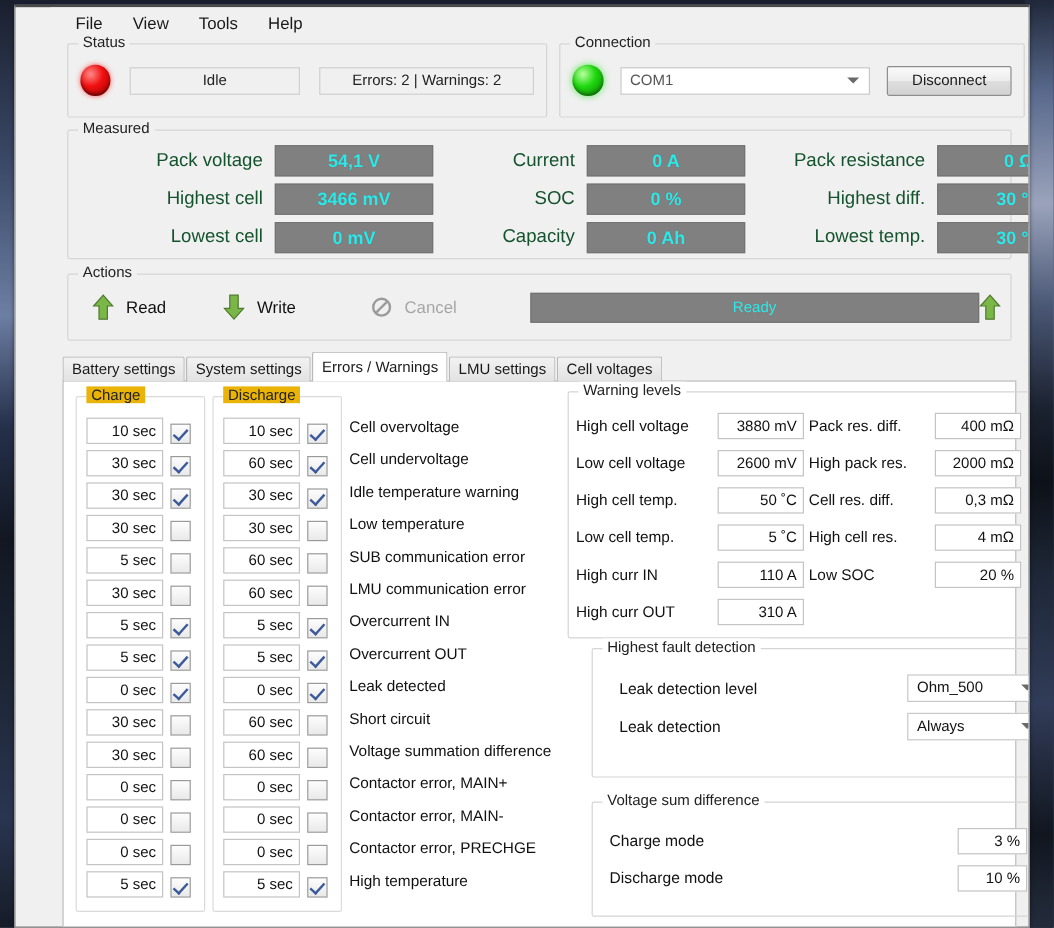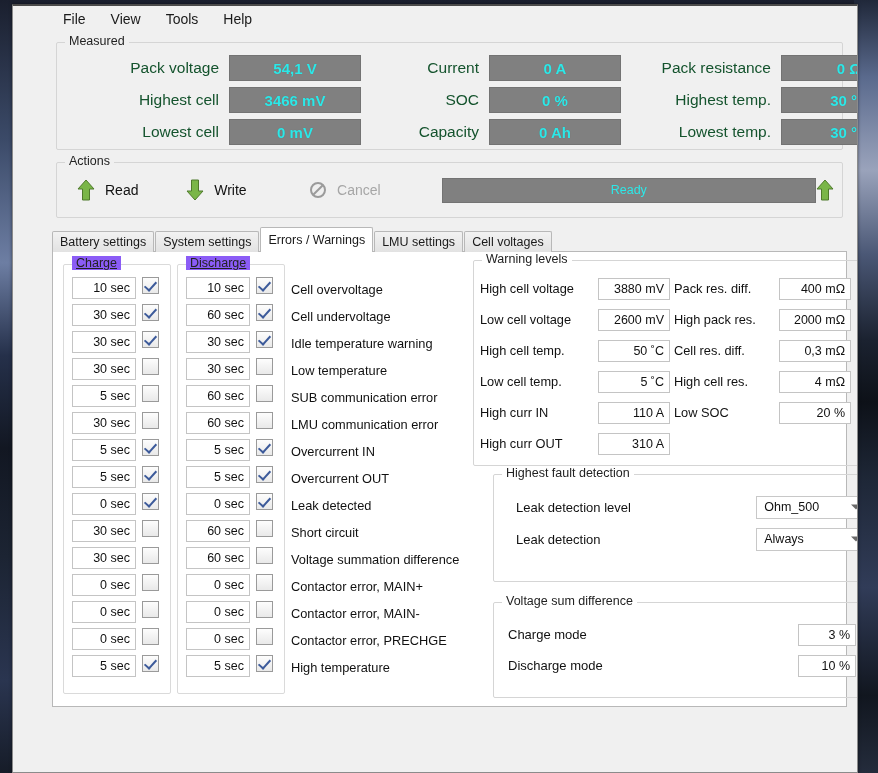--- a/index.html
+++ b/index.html
@@ -205,24 +205,24 @@
     box-sizing: border-box;
     top: -1px;
   }
 
   
   .cd-group {
     position: absolute; top: 12px;
     width: 108px; height: 430px;
     border: 1px solid #dadada; border-radius: 2px;
   }
-  .cd-group > .legend { background: #8b5cf6; text-decoration: underline; }
+  .cd-group > .legend { background: #eab308; }
   .cd-rows { padding: 12px 0 0 0; }
   .cd-row {
-    display: flex; align-items: flex-start;
+    display: flex; align-items: flex-end;
     height: 27px;
     padding-left: 8px;
     gap: 6px;
   }
   .num-input {
     width: 64px; height: 22px;
     border: 1px solid #c4c4c4;
     background: #fff;
     font-size: 12.5px; color: #111;
     display: flex; align-items: center; justify-content: flex-end;
@@ -314,37 +314,60 @@
 
 <div id="window">
 
   <div id="menubar">
     <div class="menu-item">File</div>
     <div class="menu-item">View</div>
     <div class="menu-item">Tools</div>
     <div class="menu-item">Help</div>
   </div>
 
+  <div id="toprow">
+
+    <div class="group" id="status-group">
+      <span class="legend">Status</span>
+      <div style="display:flex;align-items:center;height:100%;padding:0 10px;gap:16px;">
+        <span class="led led-red"></span>
+        <div class="flat-box" style="width:150px;height:23px;">Idle</div>
+        <div class="flat-box" style="width:188px;height:23px;">Errors: 2  |  Warnings: 2</div>
+      </div>
+    </div>
+
+    <div class="group" id="conn-group">
+      <span class="legend">Connection</span>
+      <div style="display:flex;align-items:center;height:100%;padding:0 10px;gap:14px;">
+        <span class="led led-green"></span>
+        <div class="combo" style="width:208px;">
+          <span>COM1</span>
+          <span class="arrow"></span>
+        </div>
+        <div class="btn" style="width:104px;height:25px;">Disconnect</div>
+      </div>
+    </div>
+  </div>
 
   <div class="group" id="measured-group">
     <span class="legend">Measured</span>
     <div class="meas-grid">
 
       <div class="meas-label">Pack voltage</div>
       <div class="meas-value">54,1 V</div>
       <div class="meas-label">Current</div>
       <div class="meas-value">0 A</div>
       <div class="meas-label">Pack resistance</div>
       <div class="meas-value">0 Ω</div>
 
       <div class="meas-label">Highest cell</div>
       <div class="meas-value">3466 mV</div>
       <div class="meas-label">SOC</div>
       <div class="meas-value">0 %</div>
-      <div class="meas-label">Highest temp.</div>
+      <div class="meas-label">Highest diff.</div>
       <div class="meas-value">30 °C</div>
 
       <div class="meas-label">Lowest cell</div>
       <div class="meas-value">0 mV</div>
       <div class="meas-label">Capacity</div>
       <div class="meas-value">0 Ah</div>
       <div class="meas-label">Lowest temp.</div>
       <div class="meas-value">30 °C</div>
     </div>
   </div>

